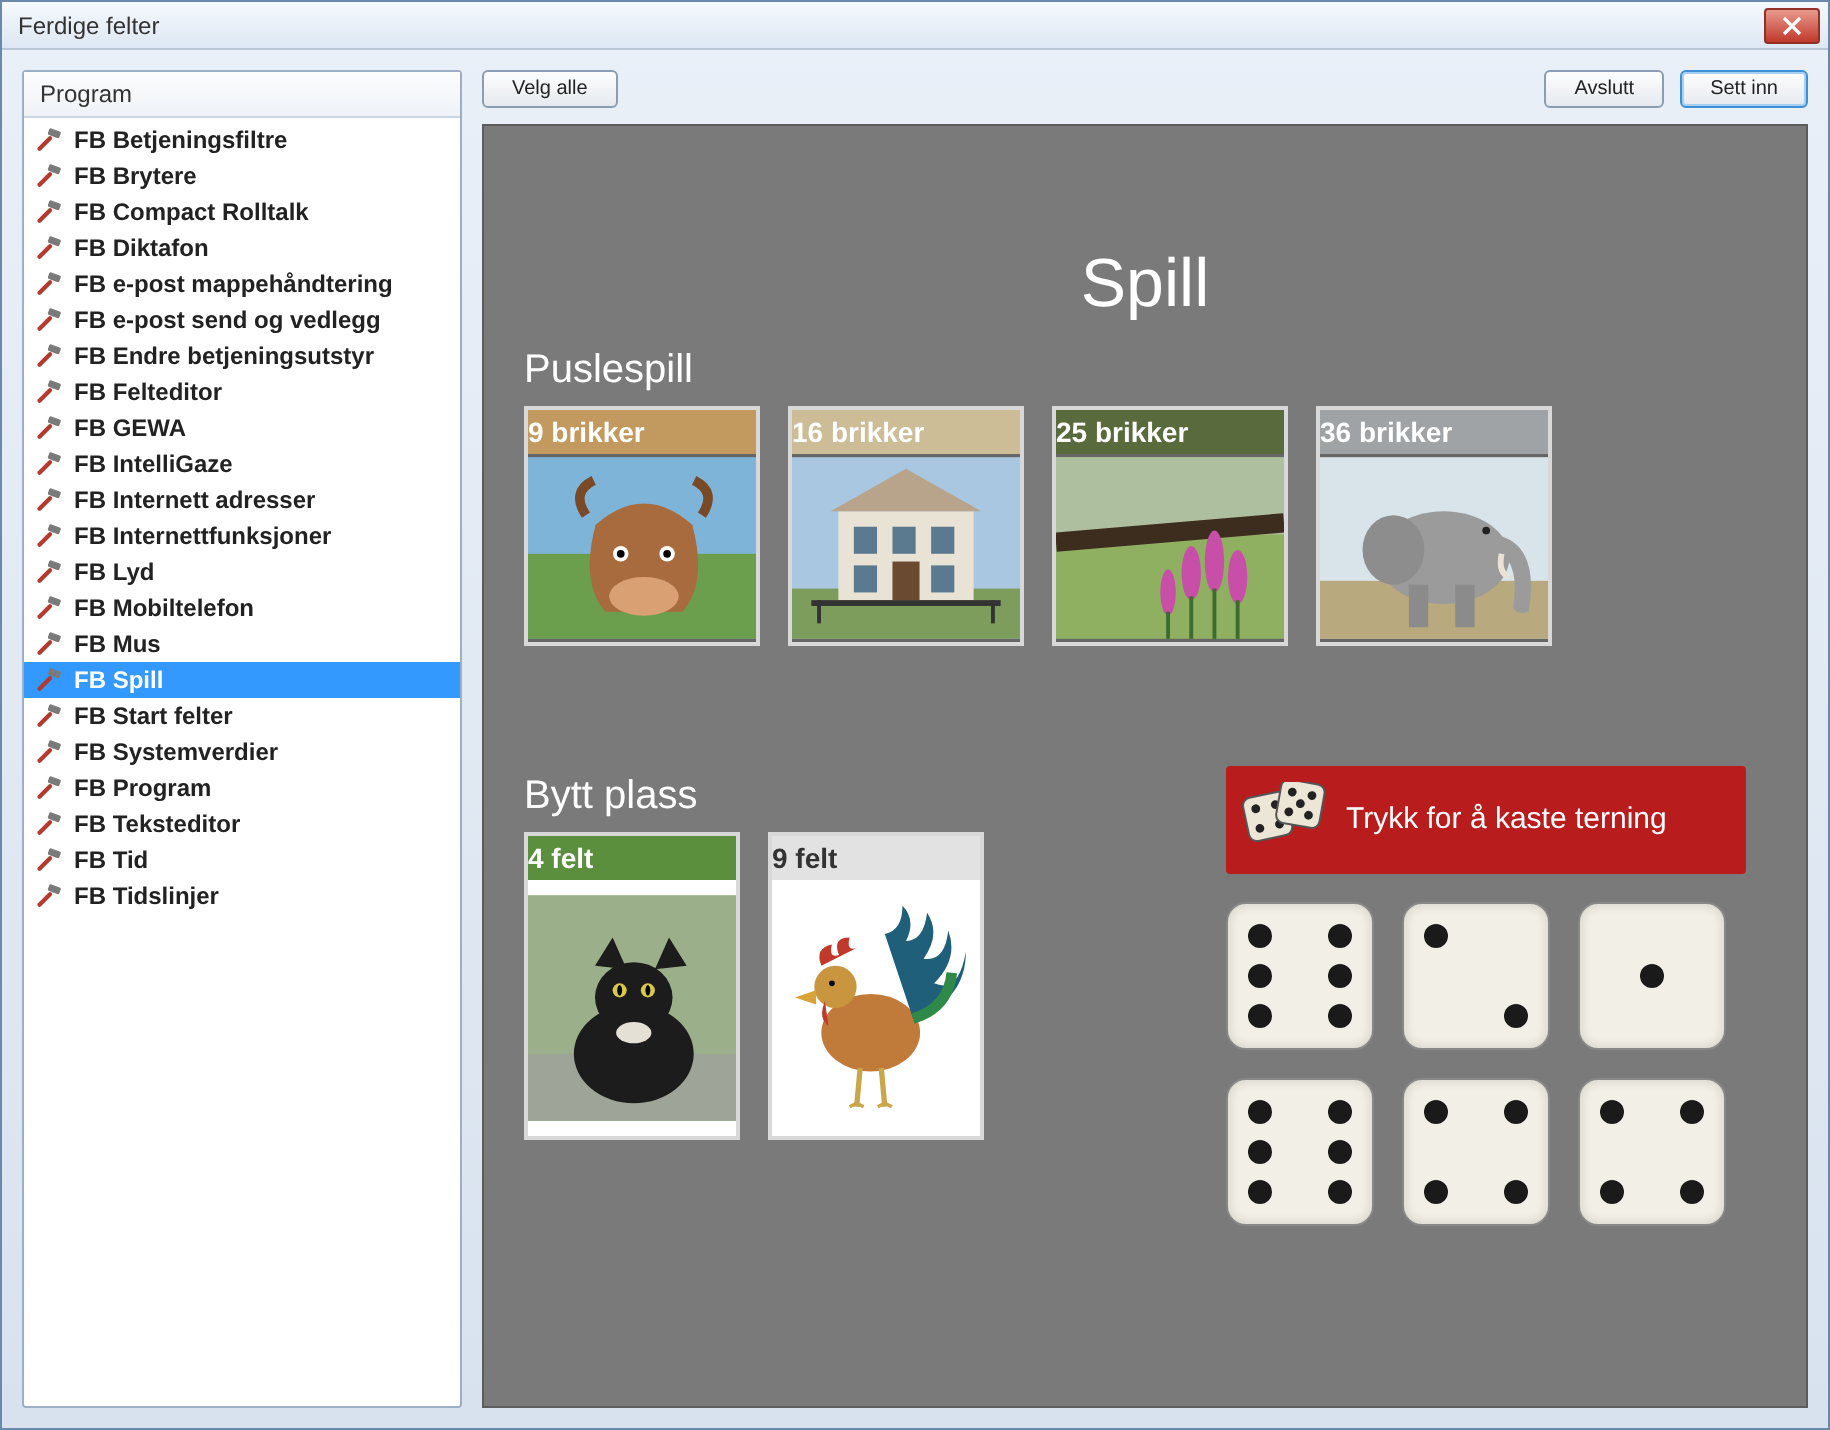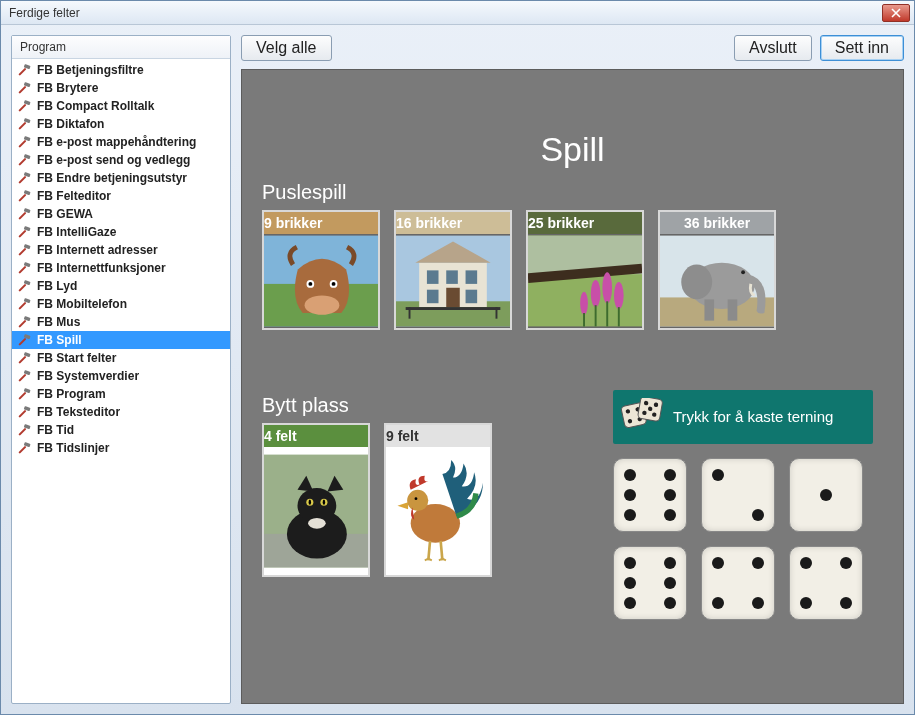--- a/index.html
+++ b/index.html
@@ -92,21 +92,21 @@
     display: flex;
     gap: 8px;
     margin-bottom: 8px;
   }
   .toolbar-spacer { flex: 1; }
   .btn {
     background: linear-gradient(#fdfdfd, #e6eaef);
     border: 1px solid #8a9db2;
     border-radius: 3px;
     padding: 3px 14px;
-    font-size: 16px;
+    font-size: 10px;
     cursor: pointer;
     color: #222;
   }
   .btn.primary {
     border: 1px solid #3d8fd6;
     box-shadow: 0 0 0 1px #a6d0f3 inset;
   }
   .canvas {
     flex: 1;
     background: #7a7a7a;
@@ -151,35 +151,35 @@
   .card-img {
     height: 94px;
     display: flex;
     align-items: center;
     justify-content: center;
     overflow: hidden;
   }
   .hc-tan { background: #c29a5f; }
   .hc-beige { background: #cdbd97; }
   .hc-olive { background: #596a3c; }
-  .hc-gray { background: #9fa3a6; padding-left: 24px; }
+  .hc-gray { background: #9fa3a6; }
   .hc-green { background: #5b8f3e; }
   .hc-white { background: #e2e2e2; color:#333 !important; }
 
   .swap-card { width: 108px; }
   .swap-card .card-img { height: 128px; background:#fff; }
 
   .dice-area {
     position: absolute;
     right: 30px;
     top: 320px;
     width: 260px;
   }
   .dice-banner {
-    background: #0f766e;
+    background: #b91c1c;
     color: #fff;
     border-radius: 2px;
     padding: 10px 14px 10px 60px;
     position: relative;
     font-size: 15px;
     line-height: 1.2;
     cursor: pointer;
     min-height: 54px;
     display:flex; align-items:center;
   }

